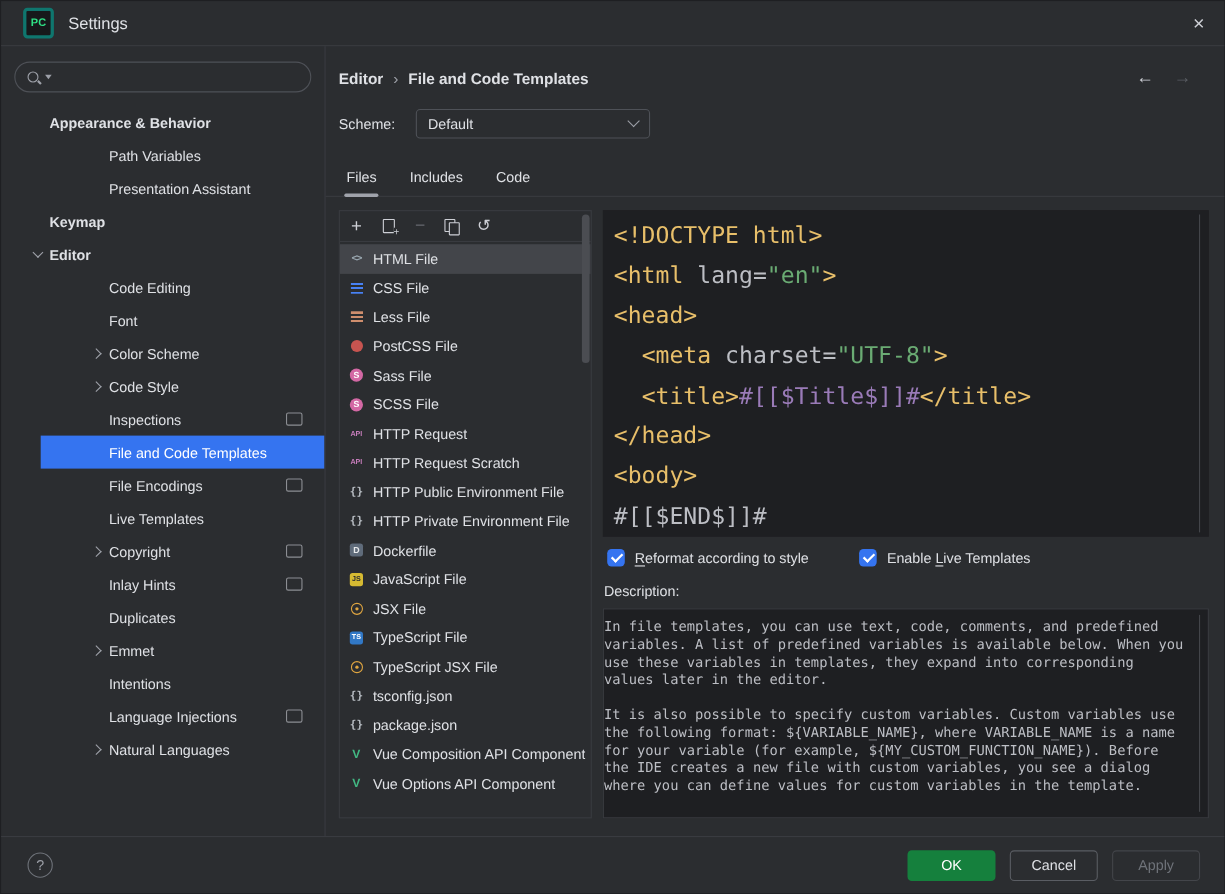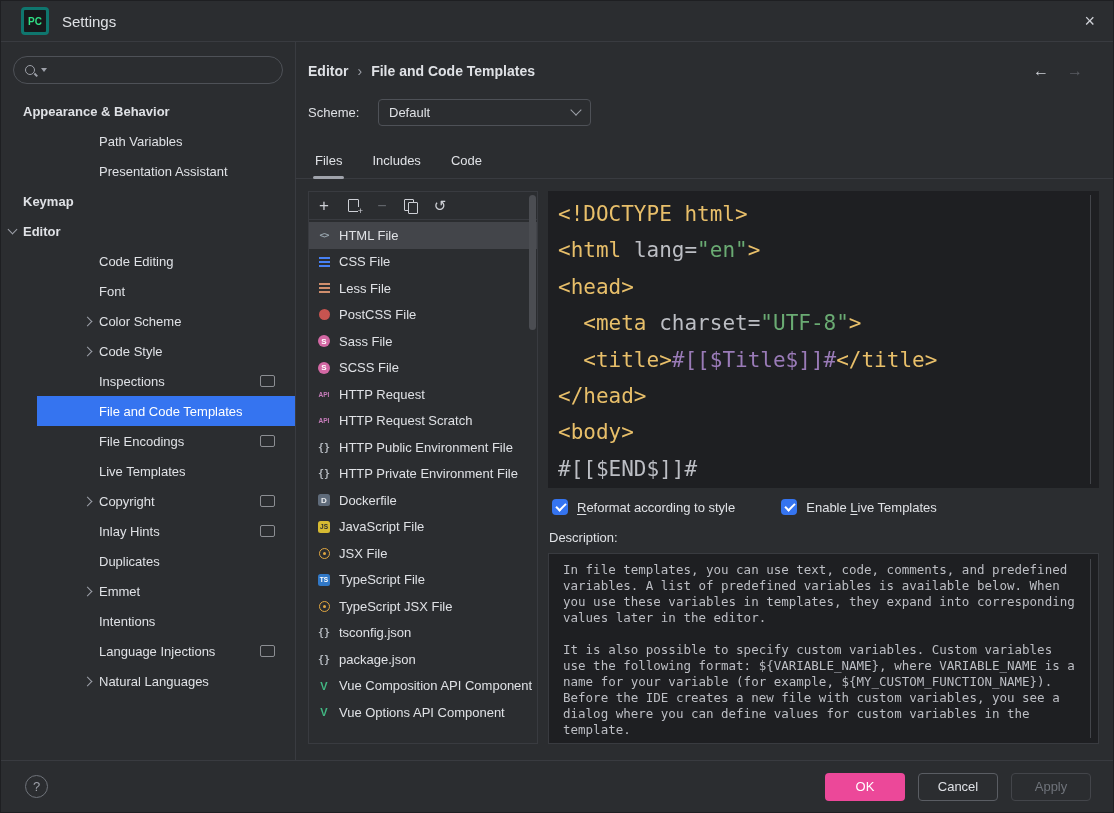--- a/index.html
+++ b/index.html
@@ -15,21 +15,21 @@
   .body{flex:1;display:flex;min-height:0;}
 
   
   .sidebar{width:295px;flex:none;border-right:1px solid #393b40;box-sizing:border-box;display:flex;flex-direction:column;padding-top:14px;}
   .search-box{margin:0 12px 6px 12px;height:28px;flex:none;border:1px solid #4e5157;border-radius:14px;display:flex;align-items:center;padding:0 11px;box-sizing:border-box;}
   .mag{width:8px;height:8px;border:1.5px solid #9da0a8;border-radius:50%;position:relative;flex:none;}
   .mag::after{content:"";position:absolute;width:4px;height:1.5px;background:#9da0a8;transform:rotate(45deg);right:-3.5px;bottom:-1px;}
   .search-caret{width:0;height:0;border-left:3.5px solid transparent;border-right:3.5px solid transparent;border-top:4px solid #9da0a8;margin-left:6px;}
   .tree{flex:1;overflow:hidden;margin-top:6px;}
   .tree-row{height:30px;display:flex;align-items:center;font-size:13px;color:#dfe1e5;box-sizing:border-box;}
-  .tree-row.lvl1{}
+  .tree-row.lvl1{padding-left:22px;}
   .tree-row.lvl2{padding-left:40px;margin-left:36px;}
   .tree-row.group .tree-label{font-weight:bold;}
   .tree-row.selected{background:#3574f0;color:#ffffff;}
   .chev-slot{width:22px;flex:none;display:flex;align-items:center;justify-content:center;}
   .chev{width:6px;height:6px;border-right:1.6px solid #9da0a8;border-bottom:1.6px solid #9da0a8;display:inline-block;}
   .chev.right{transform:rotate(-45deg);margin-left:-2px;}
   .chev.down{transform:rotate(45deg);margin-top:-3px;}
   .monitor-icon{margin-left:auto;margin-right:20px;width:13px;height:10px;border:1.2px solid #8c8e93;border-radius:2px;flex:none;}
 
   
@@ -99,30 +99,30 @@
 
   .options-row{margin-top:4px;height:30px;flex:none;display:flex;align-items:center;padding-left:4px;}
   .opt{display:flex;align-items:center;}
   .opt + .opt{margin-left:46px;}
   .checkbox{width:16px;height:16px;border-radius:4px;background:#3574f0;position:relative;flex:none;}
   .checkbox::after{content:"";position:absolute;left:3.5px;top:3.5px;width:8px;height:4px;border-left:2px solid #fff;border-bottom:2px solid #fff;transform:rotate(-45deg);}
   .opt-label{margin-left:9px;font-size:13px;color:#dfe1e5;}
   .opt-label u{text-underline-offset:2px;}
 
   .desc-label{margin-top:8px;height:18px;flex:none;font-size:13px;color:#dfe1e5;padding-left:1px;}
-  .desc-box{flex:1;margin-top:5px;background:#1e1f22;border:1px solid #393b40;box-sizing:border-box;padding:8px 22px 0 14px;overflow:hidden;font-family:"DejaVu Sans Mono",monospace;font-size:12.5px;line-height:16px;color:#bcbec4;position:relative;}
+  .desc-box{flex:1;margin-top:5px;background:#1e1f22;border:1px solid #393b40;box-sizing:border-box;padding:8px 22px 0 0;overflow:hidden;font-family:"DejaVu Sans Mono",monospace;font-size:12.5px;line-height:16px;color:#bcbec4;position:relative;}
   .desc-box p{margin:0 0 16px 0;}
   .desc-scroll-line{position:absolute;right:7px;top:5px;bottom:5px;width:1px;background:#43454a;}
 
   
   .footerbar{height:52px;flex:none;border-top:1px solid #393b40;display:flex;align-items:center;padding:0 22px 0 24px;box-sizing:border-box;}
   .help-circle{width:23px;height:23px;border-radius:50%;border:1.5px solid #6f737a;color:#9da0a8;font-size:13px;display:flex;align-items:center;justify-content:center;box-sizing:border-box;}
   .btns{margin-left:auto;display:flex;gap:13px;}
   .btn{min-width:80px;height:28px;border-radius:4px;font-size:13px;display:flex;align-items:center;justify-content:center;box-sizing:border-box;padding:0 14px;}
-  .btn-primary{background:#ec4899;color:#ffffff;}
+  .btn-primary{background:#15803d;color:#ffffff;}
   .btn-secondary{border:1px solid #5a5d63;color:#dfe1e5;}
   .btn-disabled{border:1px solid #43454a;color:#6f737a;}
 </style>
 </head>
 <body>
 
 <div class="window">
 
   <div class="titlebar">
     <span class="app-badge">PC</span>

